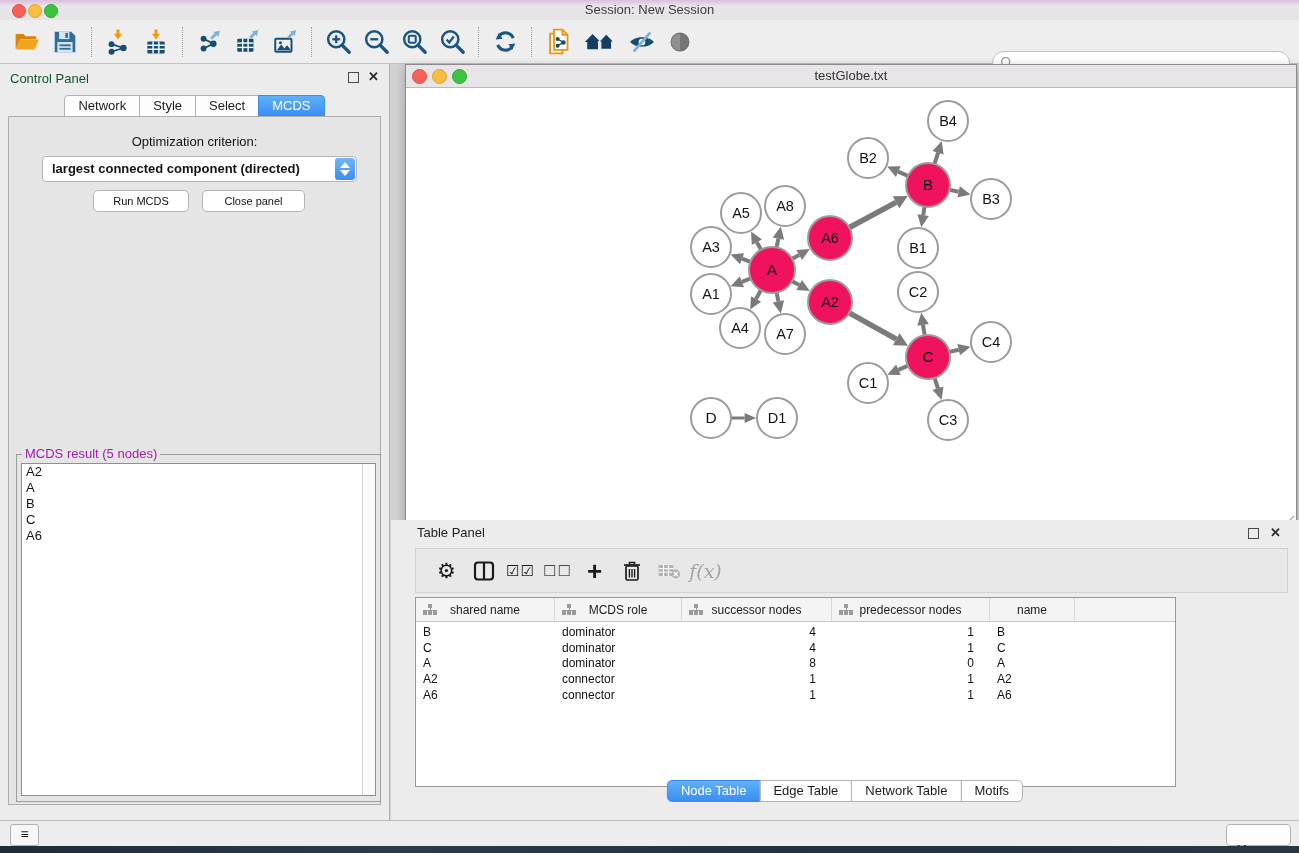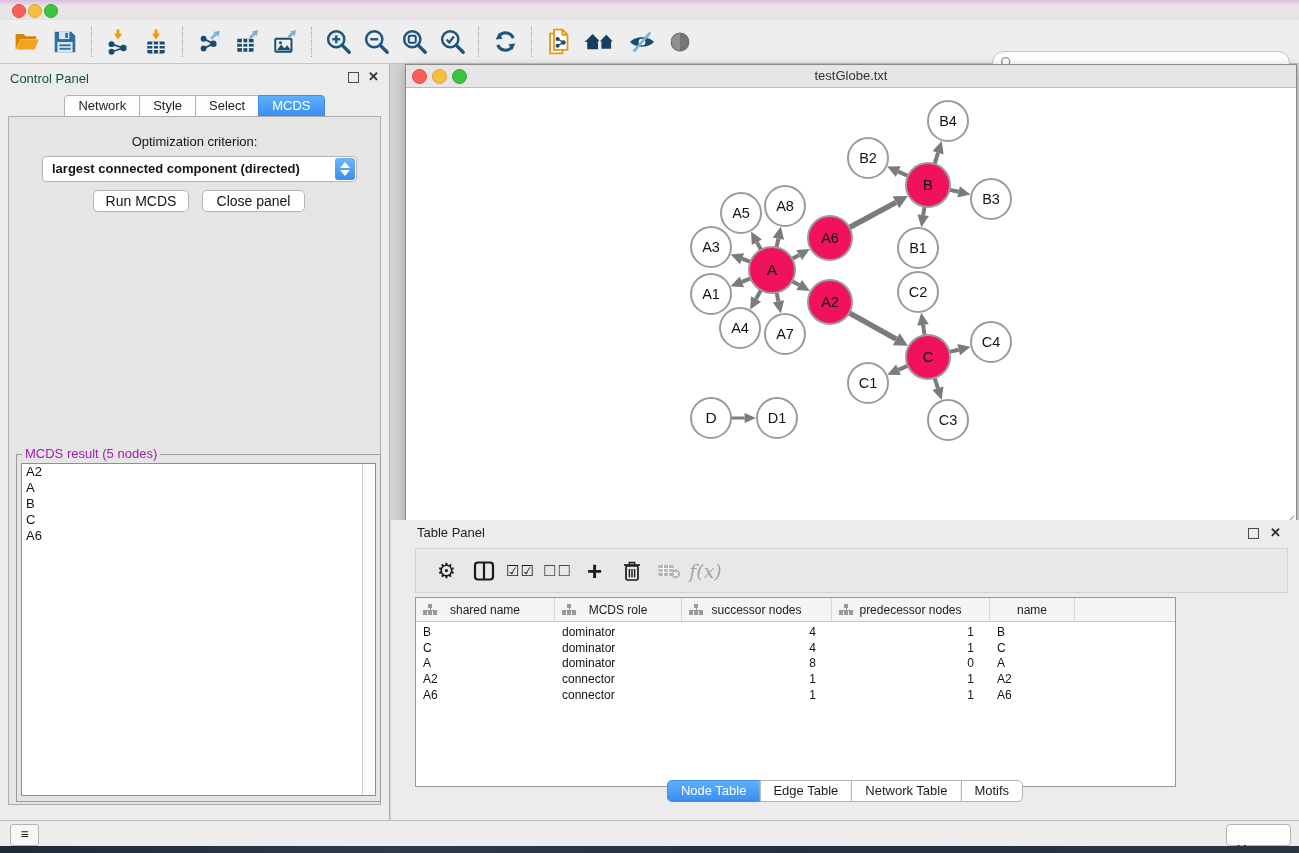--- a/index.html
+++ b/index.html
@@ -43,21 +43,21 @@
   .dropdown{position:absolute;left:33px;top:39px;width:313px;height:24px;background:#fff;
     border:1px solid #b5b5b5;border-radius:4px;}
   .dropdown .dd-text{position:absolute;left:9px;top:0;line-height:24px;font-size:13px;color:#141414;font-weight:bold;}
   .dd-stepper{position:absolute;right:1px;top:1px;width:20px;height:22px;border-radius:3px;
     background:linear-gradient(#71b5f9,#3a8ef0);}
   .dd-stepper .up{position:absolute;left:5px;top:4px;width:0;height:0;
     border-left:5px solid transparent;border-right:5px solid transparent;border-bottom:6px solid #fff;}
   .dd-stepper .down{position:absolute;left:5px;bottom:4px;width:0;height:0;
     border-left:5px solid transparent;border-right:5px solid transparent;border-top:6px solid #fff;}
   .cp-btn{position:absolute;height:22px;border:1px solid #b5b5b5;background:#fff;border-radius:5px;
-    font-size:14px;color:#141414;text-align:center;line-height:21px;box-sizing:border-box;}
+    font-size:11px;color:#141414;text-align:center;line-height:21px;box-sizing:border-box;}
   .fieldset{position:absolute;left:7px;width:363px;top:337px;height:346px;border:1px solid #9c9c9c;}
   .legend{position:absolute;top:-9px;left:5px;background:#e5e5e5;padding:0 3px;font-size:13px;color:#a21caf;}
   .result-list{position:absolute;left:4px;top:8px;right:4px;bottom:5px;background:#fff;
     border:1px solid #8f8f8f;overflow:hidden;}
   .result-item{font-size:13px;color:#111;line-height:16px;padding-left:4px;}
   .result-scroll{position:absolute;right:0;top:0;bottom:0;width:12px;background:#fbfbfb;
     border-left:1px solid #cfcfcf;}
   
   .netwin{position:absolute;left:405px;top:64px;width:892px;height:464px;background:#fff;
     border:1px solid #8a8a8a;box-shadow:0 3px 10px rgba(0,0,0,.25);box-sizing:border-box;}
@@ -111,20 +111,21 @@
 </style>
 </head>
 <body>
 
 <div class="app">
 
   <div class="titlebar">
     <span class="tl red" style="left:12px"></span>
     <span class="tl yellow" style="left:28px"></span>
     <span class="tl green" style="left:44px"></span>
+    <div class="title">Session: New Session</div>
   </div>
 
   <div class="toolbar">
     <div class="tb-btn">
       <svg width="28" height="26" viewBox="0 0 24 24">
         <path d="M1.5 19 V4.5 h7.3 l2 2.2 h9.7 v2.8 H6 Z" fill="#d9850c"></path>
         <path d="M2 19 L5.8 9.7 H23 L19.2 19 Z" fill="#f2a31f"></path>
       </svg>
     </div>
     <div class="tb-btn">

